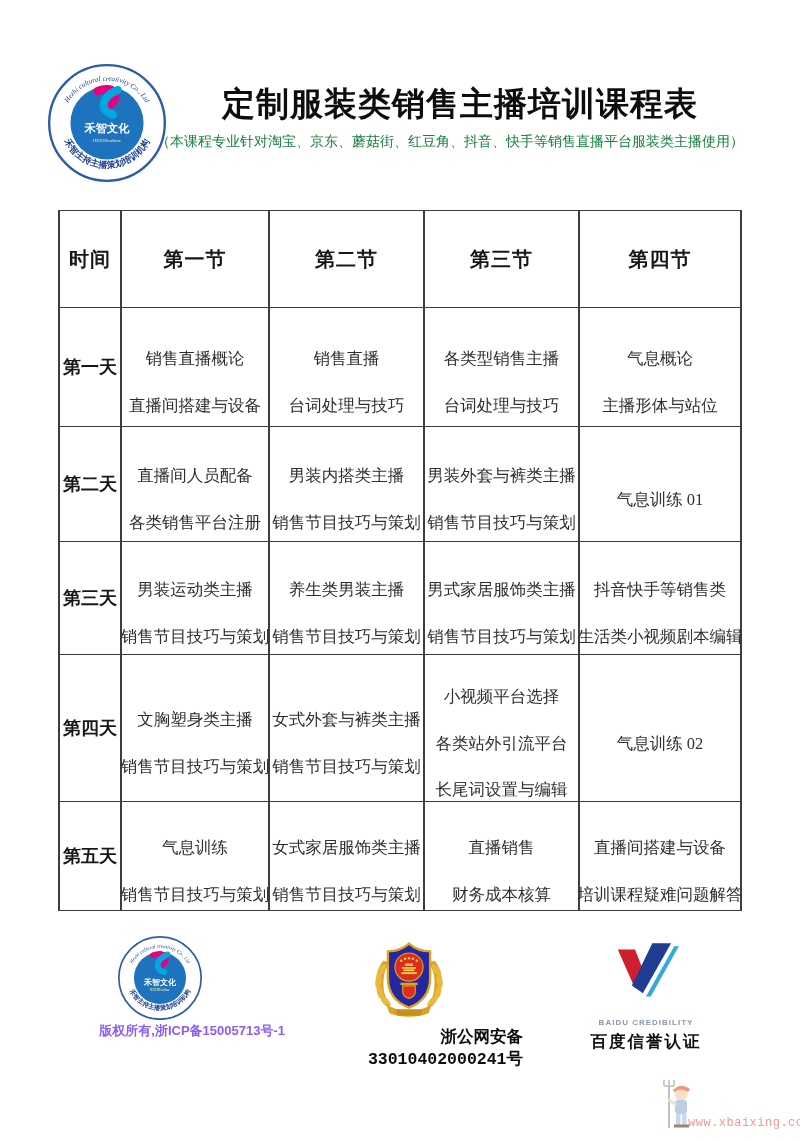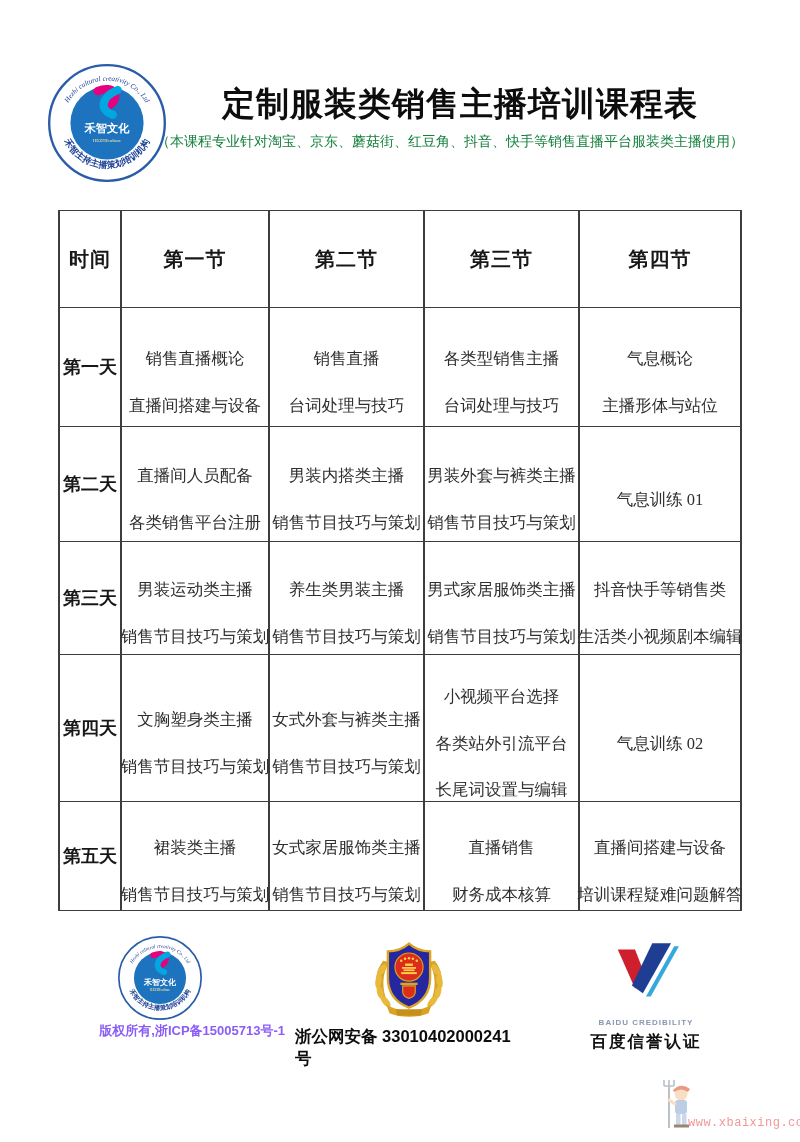--- a/index.html
+++ b/index.html
@@ -47,22 +47,22 @@
   .cell-line { font-size:16.5px; color:#2e2e2e; line-height:1.25; white-space:nowrap; }
 
   
   .copyright-text {
     position:absolute; left:55px; width:230px; top:1022px; text-align:right;
     font-family:"Liberation Sans","DejaVu Sans",sans-serif;
     font-size:13px; font-weight:600; color:#8b5cf6;
   }
   .police-badge { position:absolute; left:366px; top:936px; width:86px; height:84px; }
   .police-text {
-    position:absolute; left:295px; width:228px; top:1026px; text-align:left;
-    font-family:Liberation Sans, sans-serif;
+    position:absolute; left:295px; width:228px; top:1026px; text-align:right;
+    font-family:Liberation Mono, monospace;
     font-size:16.5px; font-weight:700; color:#0c0c0c;
   }
   .baidu-logo { position:absolute; left:606px; top:940px; width:80px; height:58px; }
   .baidu-name {
     position:absolute; left:560px; width:172px; top:998px; text-align:center;
     font-family:"Liberation Sans","DejaVu Sans",sans-serif;
     font-size:17px; font-weight:600; color:#1c3f94; letter-spacing:4px;
   }
   .baidu-en {
     position:absolute; left:560px; width:172px; top:1018px; text-align:center;
@@ -230,21 +230,21 @@
           <td>
             <div class="cell-lines">
               <div class="cell-line">气息训练 02</div>
             </div>
           </td>
         </tr>
         <tr>
           <th class="time-cell">第五天</th>
           <td>
             <div class="cell-lines">
-              <div class="cell-line">裙装类主播</div>
+              <div class="cell-line">气息训练</div>
               <div class="cell-line">销售节目技巧与策划</div>
             </div>
           </td>
           <td>
             <div class="cell-lines">
               <div class="cell-line">女式家居服饰类主播</div>
               <div class="cell-line">销售节目技巧与策划</div>
             </div>
           </td>
           <td>

